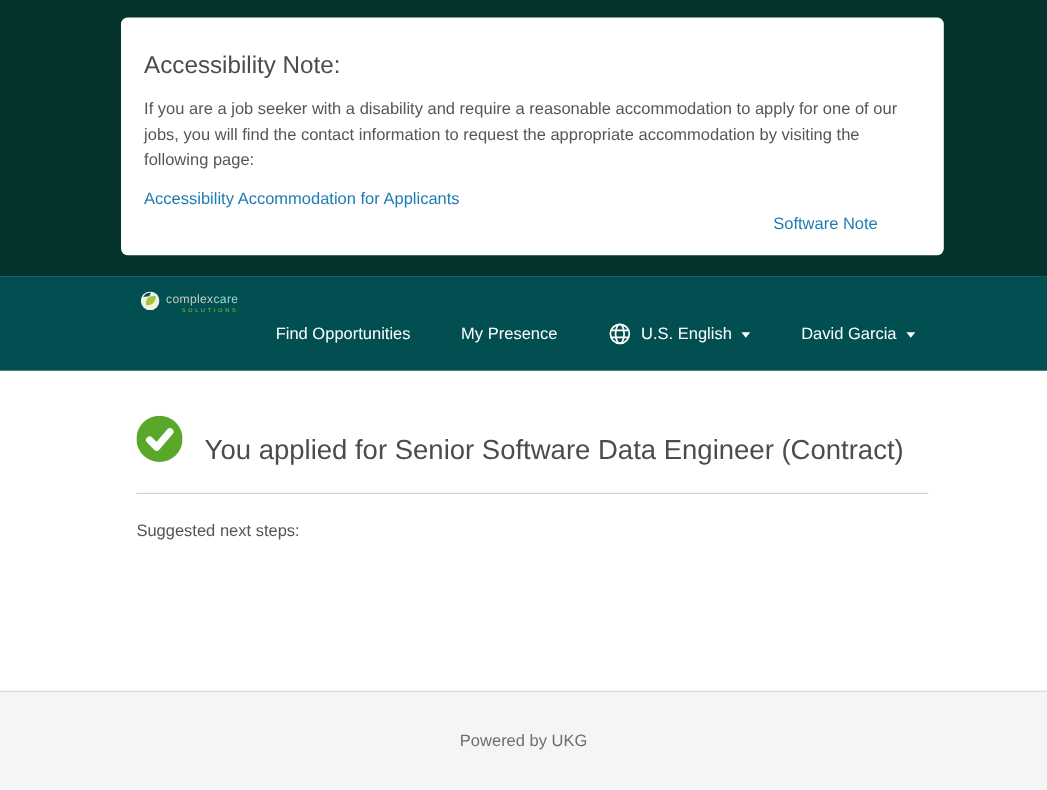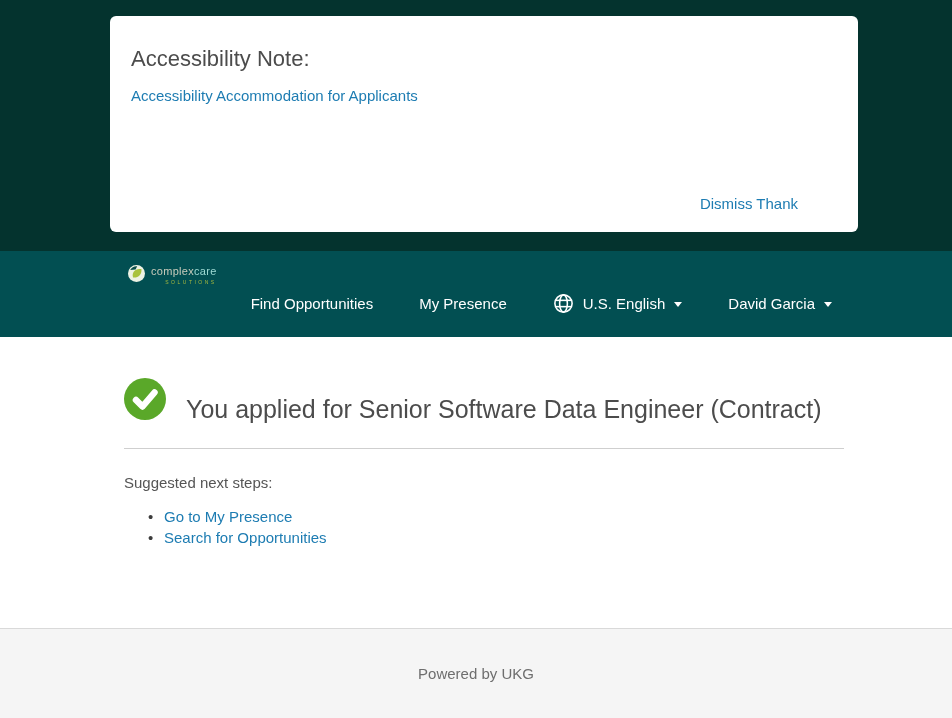--- a/index.html
+++ b/index.html
@@ -161,22 +161,23 @@
   }
 </style>
 </head>
 <body>
 
 <div>
 
   <header class="top-band">
     <section class="note-card">
       <h2>Accessibility Note:</h2>
+      <p class="note-body">If you are a job seeker with a disability and require a reasonable accommodation to apply for one of our jobs, you will find the contact information to request the appropriate accommodation by visiting the following page:</p>
       <a class="note-link" href="#">Accessibility Accommodation for Applicants</a>
-      <a class="dismiss" href="#">Dismiss Thank</a>
+      <a class="dismiss" href="#">Software Note</a>
     </section>
   </header>
 
   <nav class="navbar">
     <a class="brand" href="#">
       <span class="brand-icon">
         <svg width="17" height="17" viewBox="0 0 17 17" aria-hidden="true">
           <circle cx="8.5" cy="8.5" r="8.5" fill="#EDF2E4"></circle>
           <path d="M5 12.5 C3.5 7 7.5 3 13.5 4.2 C13.8 9.5 10.5 13 5 12.5 Z" fill="#A9C23D"></path>
           <path d="M2.2 5 C3.6 2.2 6.8 0.8 9.2 1.3 L7.6 4.4 Z" fill="#0B4F4A"></path>
@@ -222,28 +223,20 @@
       </span>
       <div class="confirm-text">
         <h1>You applied for Senior Software Data Engineer (Contract)</h1>
       </div>
     </div>
 
     <hr class="divider">
 
     <div class="next-steps">
       <p class="next-steps-heading">Suggested next steps:</p>
-      <ul>
-        <li>
-          <a href="#">Go to My Presence</a>
-        </li>
-        <li>
-          <a href="#">Search for Opportunities</a>
-        </li>
-      </ul>
     </div>
   </main>
 
   <footer class="footer">
     <span>Powered by UKG</span>
   </footer>
 
 </div>
 
 </body></html>

